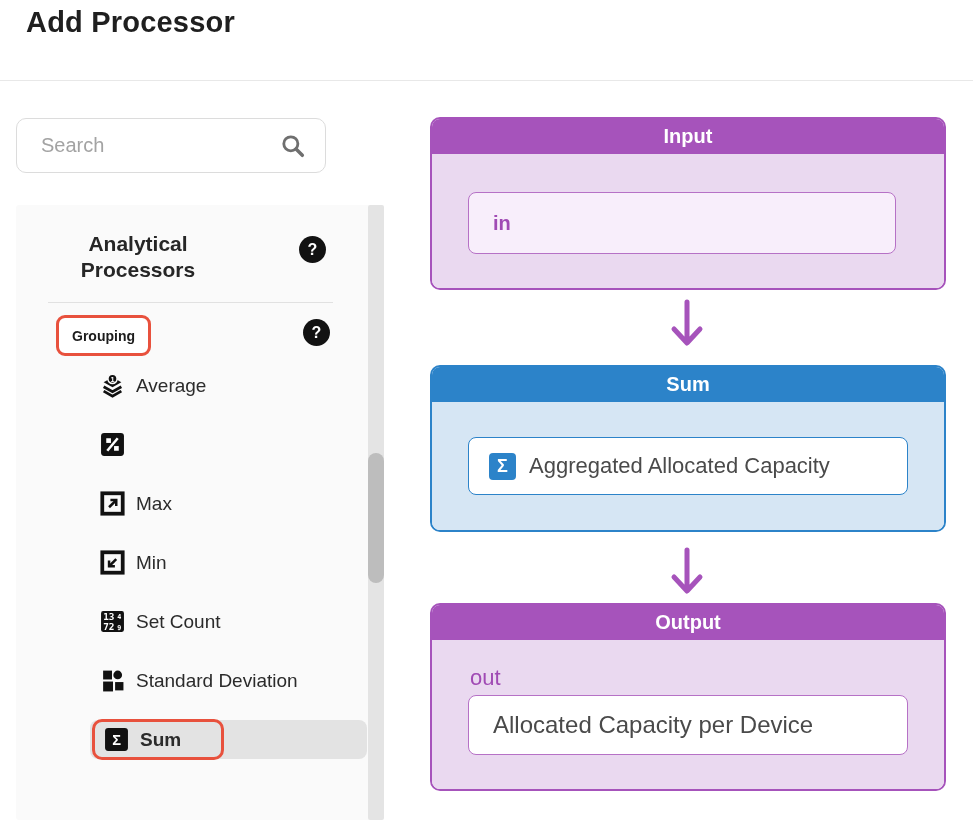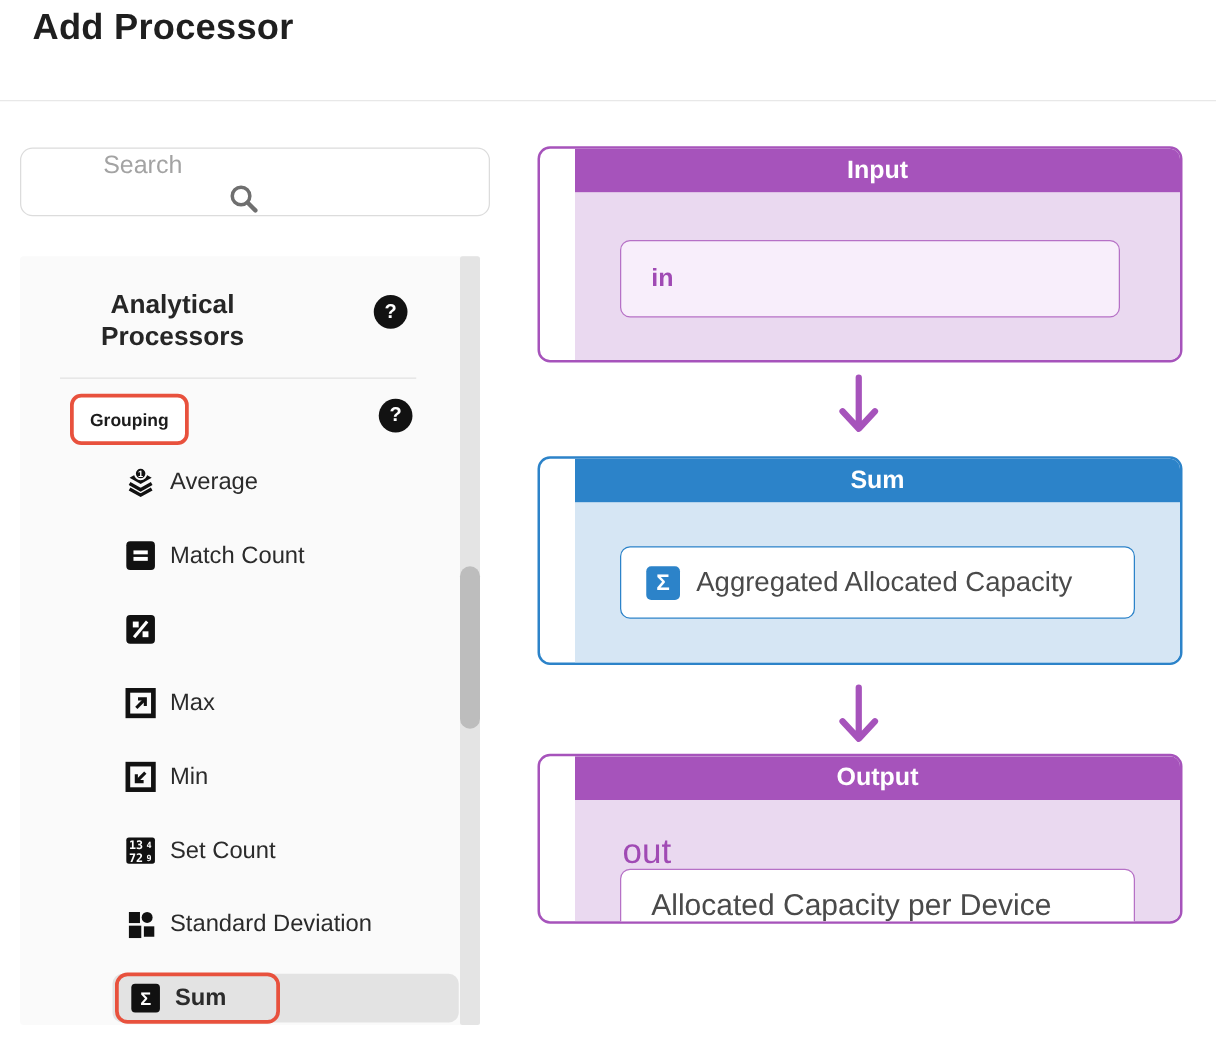--- a/index.html
+++ b/index.html
@@ -5,23 +5,23 @@
   html,body{margin:0;padding:0;background:#fff;}
   .page{position:relative;width:973px;height:833px;background:#fff;overflow:hidden;
         font-family:"Liberation Sans", sans-serif;}
 
   
   .title{position:absolute;left:26px;top:6px;margin:0;font-size:29px;font-weight:800;
          color:#1f1f1f;letter-spacing:.2px;}
   .header-divider{position:absolute;top:80px;left:0;width:100%;height:1px;background:#e8e8e8;}
 
   
-  .search-box{position:absolute;left:16px;top:118px;width:376px;height:55px;background:#fff;
+  .search-box{position:absolute;left:16px;top:118px;width:310px;height:55px;background:#fff;
               border:1px solid #dcdcdc;border-radius:10px;display:flex;align-items:center;
-              box-sizing:border-box;flex-direction:column;}
+              box-sizing:border-box;}
   .search-box input{flex:1;border:none;outline:none;background:transparent;font-size:20px;
                     color:#444;padding-left:24px;font-family:inherit;min-width:0;}
   .search-box input::placeholder{color:#a3a3a3;}
   .search-glyph{width:26px;height:26px;margin-right:19px;flex:none;}
 
   
   .sidebar{position:absolute;left:16px;top:205px;width:368px;height:615px;background:#fafafa;
            border-radius:3px;}
   .scroll-track{position:absolute;right:0;top:0;width:16px;height:100%;background:#e4e4e4;
                 border-radius:2px;}
@@ -50,21 +50,21 @@
   .sum-row{padding-left:0;}
   .row-highlight{position:absolute;left:74px;top:10px;width:277px;height:39px;background:#e3e3e3;
                  border-radius:8px;}
   .sum-annotate{position:relative;margin-left:76px;padding:5px 40px 5px 9px;border-radius:10px;
                 gap:11px;}
   .sum-annotate .plabel{font-weight:700;}
 
   
   .flow{position:absolute;left:430px;top:0;width:516px;height:833px;}
   .card{position:absolute;left:0;width:516px;border-radius:10px;box-sizing:border-box;
-        overflow:hidden;padding-left:28px;}
+        overflow:hidden;}
   .card.purple{border:2px solid #a653bb;}
   .card.blue{border:2px solid #2c83c9;}
   .card-header{height:35px;display:flex;align-items:center;justify-content:center;color:#fff;
                font-size:20px;font-weight:700;}
   .purple .card-header{background:#a653bb;}
   .blue .card-header{background:#2c83c9;}
   .card-body{position:relative;width:100%;height:calc(100% - 35px);}
   .purple-body{background:#ead9f0;}
   .blue-body{background:#d6e6f4;}
 
@@ -76,22 +76,22 @@
 
   #card-sum{top:365px;height:167px;}
   #sum-chip{position:absolute;left:36px;right:36px;top:35px;height:58px;background:#fff;
             border:1px solid #2c83c9;border-radius:8px;display:flex;align-items:center;
             padding-left:20px;gap:13px;box-sizing:border-box;}
   .sigma-chip-icon{width:27px;height:27px;background:#2c83c9;border-radius:4px;color:#fff;
                    font-weight:700;font-size:18px;display:flex;align-items:center;
                    justify-content:center;flex:none;}
   .chip-label{font-size:22px;color:#4a4a4a;}
 
-  #card-output{top:603px;height:136px;}
-  #out-label{position:absolute;left:38px;top:25px;font-size:28px;color:#a04ab4;}
+  #card-output{top:603px;height:188px;}
+  #out-label{position:absolute;left:38px;top:25px;font-size:22px;color:#a04ab4;}
   #out-field{position:absolute;left:36px;right:36px;top:55px;height:60px;background:#fff;
              border:1px solid #b671c6;border-radius:8px;display:flex;align-items:center;
              padding-left:24px;box-sizing:border-box;font-size:24px;color:#4a4a4a;}
 
   .arrow{position:absolute;left:237px;width:40px;height:52px;}
   #arrow-1{top:298px;}
   #arrow-2{top:546px;}
 </style>
 </head>
 <body>
@@ -130,28 +130,20 @@
         <svg class="picon" viewBox="0 0 24 24">
           <path d="M12 4 L20.5 8.8 L12 13.6 L3.5 8.8 Z" fill="#111"></path>
           <path d="M3.5 13.2 L12 18 L20.5 13.2" fill="none" stroke="#111" stroke-width="2.6"></path>
           <path d="M3.5 17.4 L12 22.2 L20.5 17.4" fill="none" stroke="#111" stroke-width="2.6"></path>
           <circle cx="12" cy="5.6" r="4.4" fill="#111" stroke="#fafafa" stroke-width="1.5"></circle>
           <text x="12" y="8.2" font-size="7" font-weight="bold" fill="#fff" text-anchor="middle">1</text>
         </svg>
         <span class="plabel">Average</span>
       </div>
 
-      <div class="proc-row">
-        <svg class="picon" viewBox="0 0 24 24">
-          <rect x="1" y="1" width="22" height="22" rx="3" fill="#111"></rect>
-          <rect x="6.5" y="8" width="11" height="3" fill="#fff"></rect>
-          <rect x="6.5" y="13" width="11" height="3" fill="#fff"></rect>
-        </svg>
-        <span class="plabel">Match Count</span>
-      </div>
 
       <div class="proc-row">
         <svg class="picon" viewBox="0 0 24 24">
           <rect x="1" y="1" width="22" height="22" rx="3" fill="#111"></rect>
           <rect x="6" y="6" width="4.5" height="4.5" fill="#fff"></rect>
           <rect x="13.5" y="13.5" width="4.5" height="4.5" fill="#fff"></rect>
           <line x1="17" y1="6" x2="7" y2="18" stroke="#fff" stroke-width="2.4"></line>
         </svg>
       </div>
 

